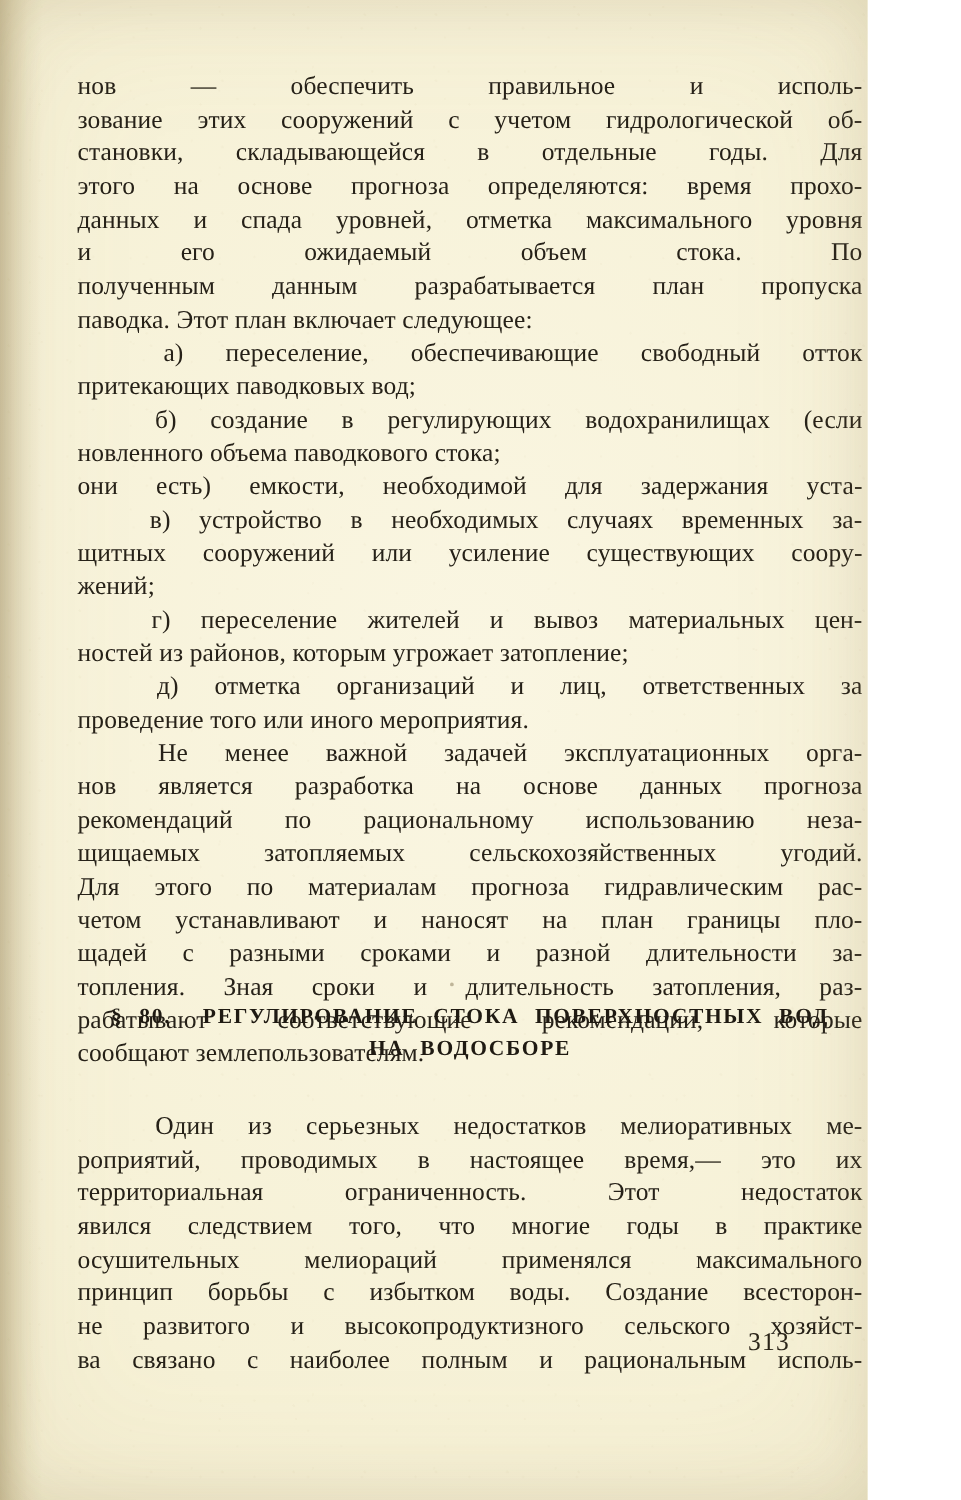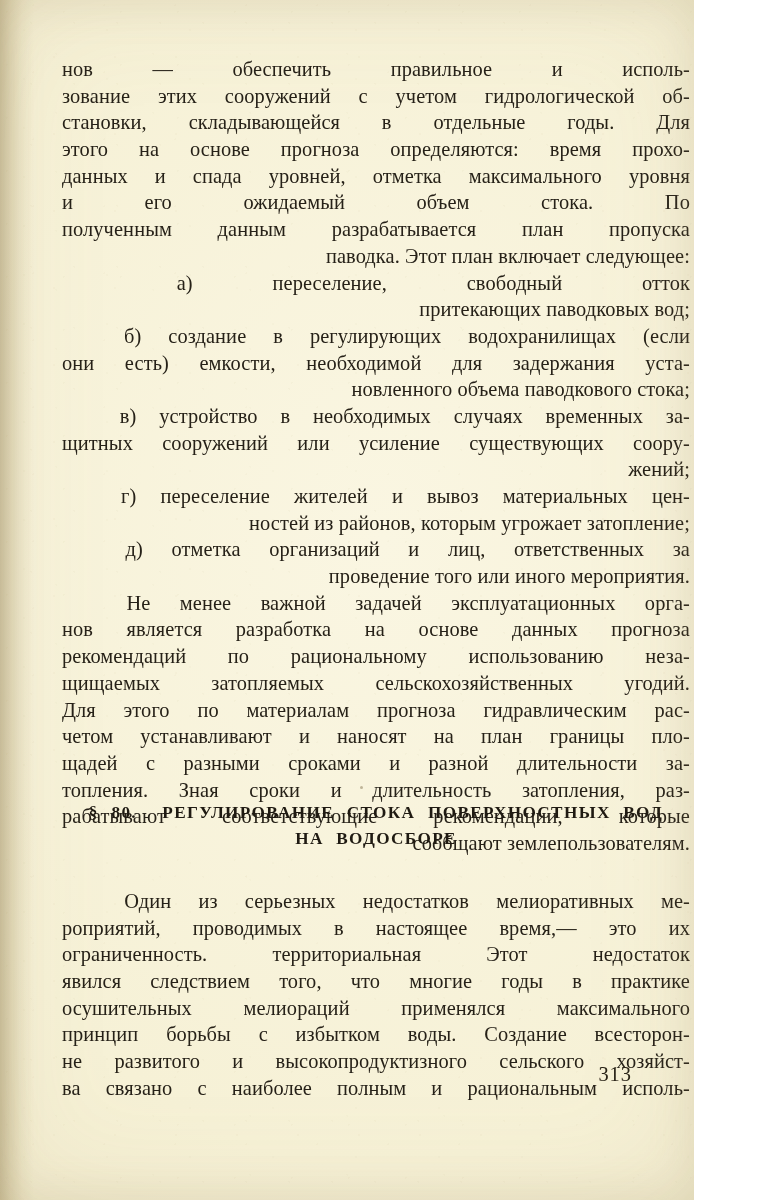--- a/index.html
+++ b/index.html
@@ -68,21 +68,21 @@
     display: flex;
     font-size: 20.4px;
     line-height: 26.7px;
     height: 26.7px;
     white-space: pre;
     letter-spacing: 0.1px;
   }
   
   .line.just { justify-content: space-between; }
   
-  .line.flush { justify-content: flex-end; }
+  .line.flush { justify-content: flex-start; }
   
   .line .indent { display: inline-block; width: 35px; flex: none; }
   .line .w { flex: none; }
 
   
   .heading-block {
     position: absolute;
     left: 62px;
     top: 800px;
     width: 628px;
@@ -119,25 +119,25 @@
 
   <div class="textblock" id="body-top">
       <div class="line just"><span class="w">нов</span><span class="w">—</span><span class="w">обеспечить</span><span class="w">правильное</span><span class="w">и</span><span class="w">исполь-</span></div>
       <div class="line just"><span class="w">зование</span><span class="w">этих</span><span class="w">сооружений</span><span class="w">с</span><span class="w">учетом</span><span class="w">гидрологической</span><span class="w">об-</span></div>
       <div class="line just"><span class="w">становки,</span><span class="w">складывающейся</span><span class="w">в</span><span class="w">отдельные</span><span class="w">годы.</span><span class="w">Для</span></div>
       <div class="line just"><span class="w">этого</span><span class="w">на</span><span class="w">основе</span><span class="w">прогноза</span><span class="w">определяются:</span><span class="w">время</span><span class="w">прохо-</span></div>
       <div class="line just"><span class="w">данных</span><span class="w">и</span><span class="w">спада</span><span class="w">уровней,</span><span class="w">отметка</span><span class="w">максимального</span><span class="w">уровня</span></div>
       <div class="line just"><span class="w">и</span><span class="w">его</span><span class="w">ожидаемый</span><span class="w">объем</span><span class="w">стока.</span><span class="w">По</span></div>
       <div class="line just"><span class="w">полученным</span><span class="w">данным</span><span class="w">разрабатывается</span><span class="w">план</span><span class="w">пропуска</span></div>
       <div class="line flush"><span class="w">паводка.</span><span class="w"> Этот</span><span class="w"> план</span><span class="w"> включает</span><span class="w"> следующее:</span></div>
-      <div class="line just"><span class="indent"></span><span class="w">а)</span><span class="w">переселение,</span><span class="w">свободный</span><span class="w">отток</span></div>
+      <div class="line just"><span class="indent"></span><span class="w">а)</span><span class="w">переселение,</span><span class="w">обеспечивающие</span><span class="w">свободный</span><span class="w">отток</span></div>
       <div class="line flush"><span class="w">притекающих</span><span class="w"> паводковых</span><span class="w"> вод;</span></div>
       <div class="line just"><span class="indent"></span><span class="w">б)</span><span class="w">создание</span><span class="w">в</span><span class="w">регулирующих</span><span class="w">водохранилищах</span><span class="w">(если</span></div>
+      <div class="line flush"><span class="w">новленного</span><span class="w"> объема</span><span class="w"> паводкового</span><span class="w"> стока;</span></div>
       <div class="line just"><span class="w">они</span><span class="w">есть)</span><span class="w">емкости,</span><span class="w">необходимой</span><span class="w">для</span><span class="w">задержания</span><span class="w">уста-</span></div>
-      <div class="line flush"><span class="w">новленного</span><span class="w"> объема</span><span class="w"> паводкового</span><span class="w"> стока;</span></div>
       <div class="line just"><span class="indent"></span><span class="w">в)</span><span class="w">устройство</span><span class="w">в</span><span class="w">необходимых</span><span class="w">случаях</span><span class="w">временных</span><span class="w">за-</span></div>
       <div class="line just"><span class="w">щитных</span><span class="w">сооружений</span><span class="w">или</span><span class="w">усиление</span><span class="w">существующих</span><span class="w">соору-</span></div>
       <div class="line flush"><span class="w">жений;</span></div>
       <div class="line just"><span class="indent"></span><span class="w">г)</span><span class="w">переселение</span><span class="w">жителей</span><span class="w">и</span><span class="w">вывоз</span><span class="w">материальных</span><span class="w">цен-</span></div>
       <div class="line flush"><span class="w">ностей</span><span class="w"> из</span><span class="w"> районов,</span><span class="w"> которым</span><span class="w"> угрожает</span><span class="w"> затопление;</span></div>
       <div class="line just"><span class="indent"></span><span class="w">д)</span><span class="w">отметка</span><span class="w">организаций</span><span class="w">и</span><span class="w">лиц,</span><span class="w">ответственных</span><span class="w">за</span></div>
       <div class="line flush"><span class="w">проведение</span><span class="w"> того</span><span class="w"> или</span><span class="w"> иного</span><span class="w"> мероприятия.</span></div>
       <div class="line just"><span class="indent"></span><span class="w">Не</span><span class="w">менее</span><span class="w">важной</span><span class="w">задачей</span><span class="w">эксплуатационных</span><span class="w">орга-</span></div>
       <div class="line just"><span class="w">нов</span><span class="w">является</span><span class="w">разработка</span><span class="w">на</span><span class="w">основе</span><span class="w">данных</span><span class="w">прогноза</span></div>
       <div class="line just"><span class="w">рекомендаций</span><span class="w">по</span><span class="w">рациональному</span><span class="w">использованию</span><span class="w">неза-</span></div>
@@ -151,21 +151,21 @@
     </div>
 
   <div class="heading-block">
     <div class="heading-line l1">§ 80.  РЕГУЛИРОВАНИЕ СТОКА ПОВЕРХНОСТНЫХ ВОД</div>
     <div class="heading-line l2">НА ВОДОСБОРЕ</div>
   </div>
 
   <div class="textblock" id="body-bottom" style="top:888px;">
       <div class="line just"><span class="indent"></span><span class="w">Один</span><span class="w">из</span><span class="w">серьезных</span><span class="w">недостатков</span><span class="w">мелиоративных</span><span class="w">ме-</span></div>
       <div class="line just"><span class="w">роприятий,</span><span class="w">проводимых</span><span class="w">в</span><span class="w">настоящее</span><span class="w">время,—</span><span class="w">это</span><span class="w">их</span></div>
-      <div class="line just"><span class="w">ограниченность.</span><span class="w">территориальная</span><span class="w">Этот</span><span class="w">недостаток</span></div>
+      <div class="line just"><span class="w">территориальная</span><span class="w">ограниченность.</span><span class="w">Этот</span><span class="w">недостаток</span></div>
       <div class="line just"><span class="w">явился</span><span class="w">следствием</span><span class="w">того,</span><span class="w">что</span><span class="w">многие</span><span class="w">годы</span><span class="w">в</span><span class="w">практике</span></div>
       <div class="line just"><span class="w">осушительных</span><span class="w">мелиораций</span><span class="w">применялся</span><span class="w">максимального</span></div>
       <div class="line just"><span class="w">принцип</span><span class="w">борьбы</span><span class="w">с</span><span class="w">избытком</span><span class="w">воды.</span><span class="w">Создание</span><span class="w">всесторон-</span></div>
       <div class="line just"><span class="w">не</span><span class="w">развитого</span><span class="w">и</span><span class="w">высокопродуктизного</span><span class="w">сельского</span><span class="w">хозяйст-</span></div>
       <div class="line just"><span class="w">ва</span><span class="w">связано</span><span class="w">с</span><span class="w">наиболее</span><span class="w">полным</span><span class="w">и</span><span class="w">рациональным</span><span class="w">исполь-</span></div>
     </div>
 
   <div class="folio">313</div>
 
   <div class="speck" style="left:360px; top:786px; width:3px; height:3px;"></div>

